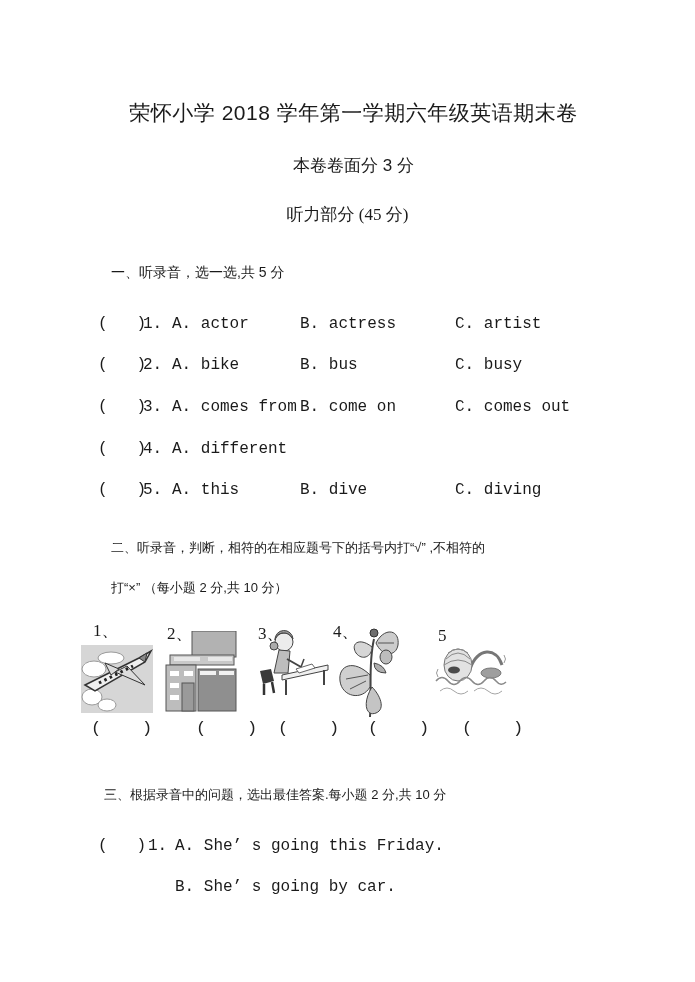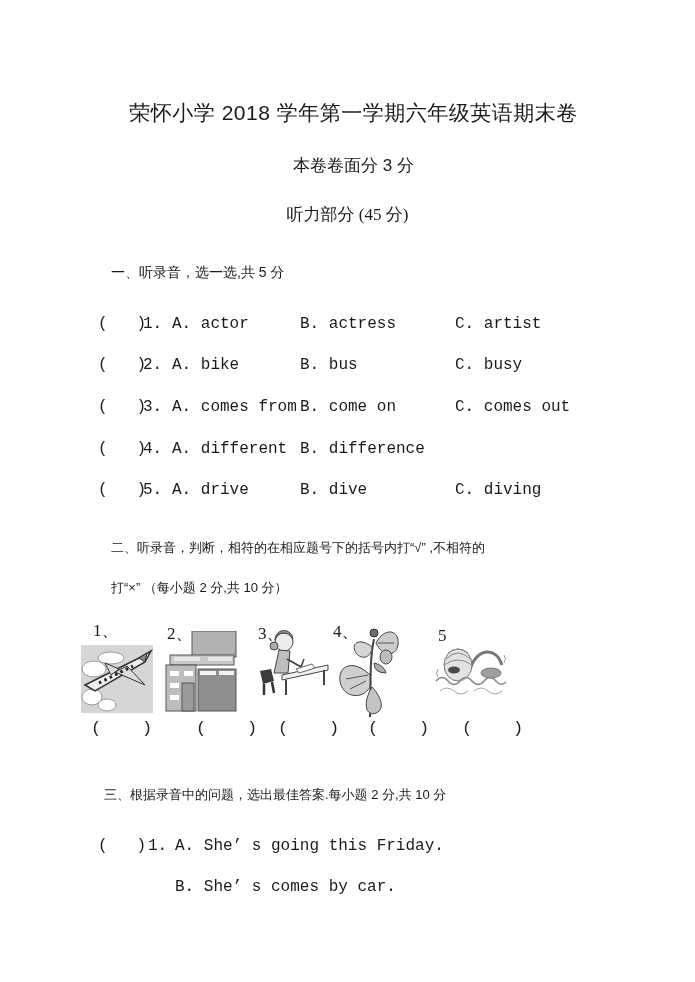--- a/index.html
+++ b/index.html
@@ -68,26 +68,25 @@
       <span>(   )</span>
       <span>3.</span>
       <span>A. comes from</span>
       <span>B. come on</span>
       <span>C. comes out</span>
     </div>
     <div class="q-row">
       <span>(   )</span>
       <span>4.</span>
       <span>A. different</span>
-      <span>B. difference</span>
     </div>
     <div class="q-row">
       <span>(   )</span>
       <span>5.</span>
-      <span>A. drive</span>
+      <span>A. this</span>
       <span>B. dive</span>
       <span>C. diving</span>
     </div>
   </div>
 
   <div class="s2-heading cnb">
     <div>二、听录音，判断，相符的在相应题号下的括号内打“√” ,不相符的</div>
     <div>打“×”  （每小题 2 分,共 10 分）</div>
   </div>
 
@@ -187,16 +186,16 @@
   </div>
 
   <div class="s3-heading cnb">三、根据录音中的问题，选出最佳答案.每小题 2 分,共 10 分</div>
 
   <div class="s3-q mono">
     <div class="s3-line1">
       <span>(   )</span>
       <span>1.</span>
       <span>A. She’ s going this Friday.</span>
     </div>
-    <div class="s3-line2">B. She’ s comes by car.</div>
+    <div class="s3-line2">B. She’ s going by car.</div>
   </div>
 
 </div>
 
 </body></html>

